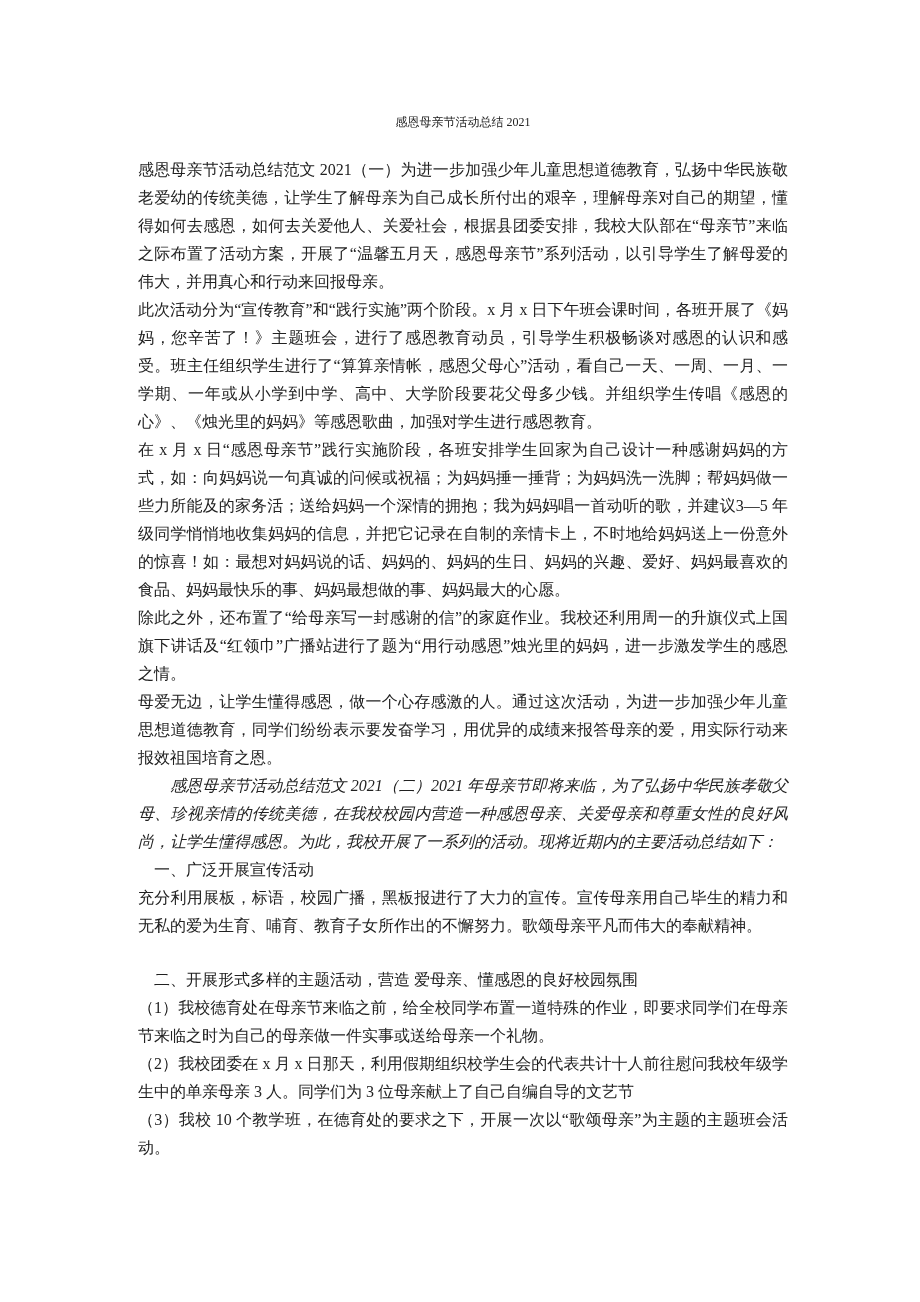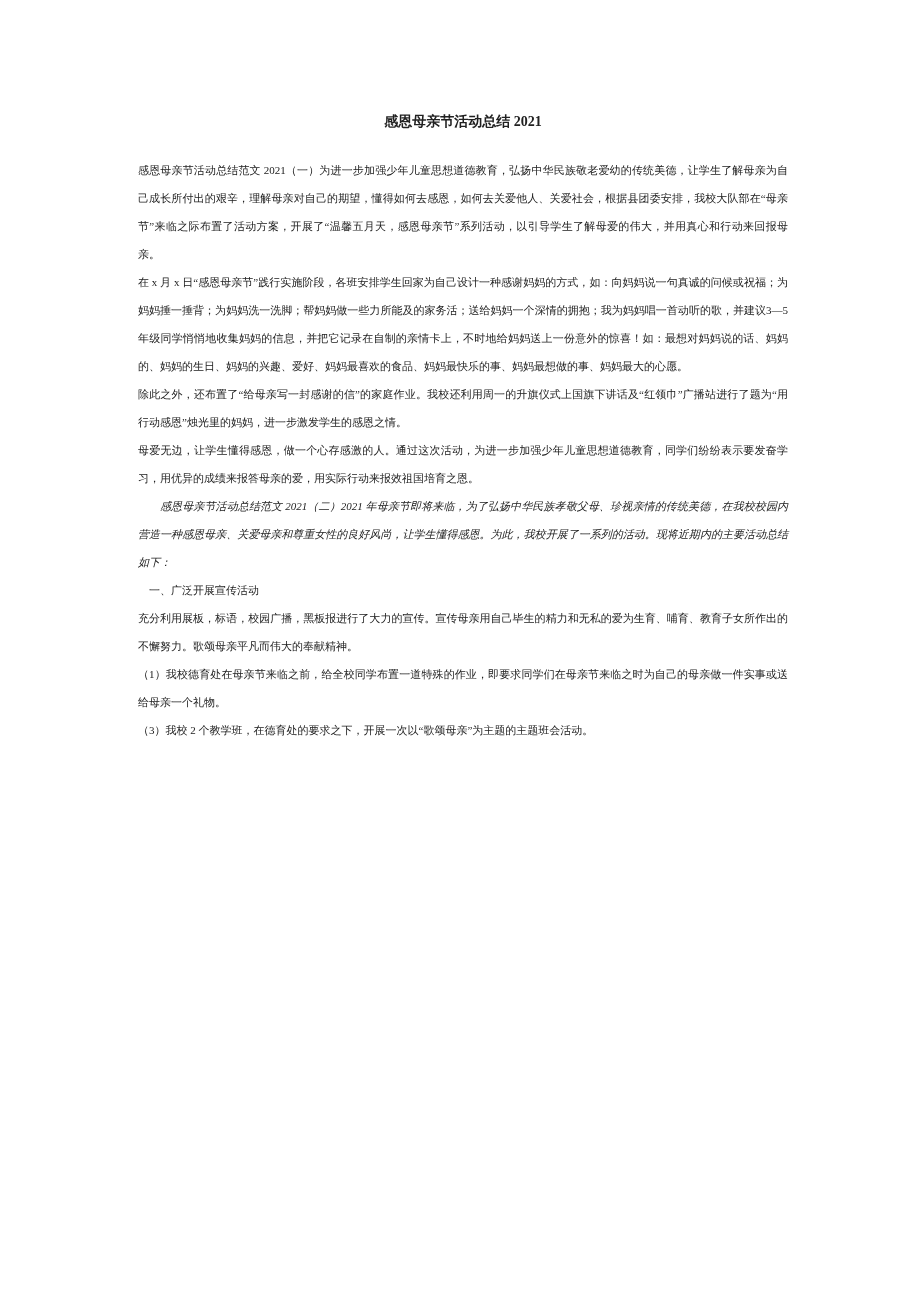--- a/index.html
+++ b/index.html
@@ -15,56 +15,59 @@
   }
   .page {
     box-sizing: border-box;
     width: 920px;
     height: 1302px;
     padding: 106px 132px 0 138px;
     background: #ffffff;
     color: #212121;
   }
   .doc-title {
-    font-size: 14px;
-    font-weight: bold;
+    font-size: 12px;
+    font-weight: normal;
     text-align: center;
     line-height: 32px;
     margin: 0 0 18px 0;
   }
   .para {
-    font-size: 11px;
+    font-size: 16px;
     line-height: 28px;
     margin: 0;
     text-align: justify;
     word-break: break-all;
   }
   .indent-2 { text-indent: 2em; font-style: italic; }
   .indent-1 { text-indent: 1em; }
   .gap-above { margin-top: 26px; }
 </style>
 </head>
 <body>
 
 <div class="page">
   <h1 class="doc-title">感恩母亲节活动总结 2021</h1>
 
   <p class="para">感恩母亲节活动总结范文 2021（一）为进一步加强少年儿童思想道德教育，弘扬中华民族敬老爱幼的传统美德，让学生了解母亲为自己成长所付出的艰辛，理解母亲对自己的期望，懂得如何去感恩，如何去关爱他人、关爱社会，根据县团委安排，我校大队部在“母亲节”来临之际布置了活动方案，开展了“温馨五月天，感恩母亲节”系列活动，以引导学生了解母爱的伟大，并用真心和行动来回报母亲。</p>
 
+  <p class="para">此次活动分为“宣传教育”和“践行实施”两个阶段。x 月 x 日下午班会课时间，各班开展了《妈妈，您辛苦了！》主题班会，进行了感恩教育动员，引导学生积极畅谈对感恩的认识和感受。班主任组织学生进行了“算算亲情帐，感恩父母心”活动，看自己一天、一周、一月、一学期、一年或从小学到中学、高中、大学阶段要花父母多少钱。并组织学生传唱《感恩的心》、《烛光里的妈妈》等感恩歌曲，加强对学生进行感恩教育。</p>
 
   <p class="para">在 x 月 x 日“感恩母亲节”践行实施阶段，各班安排学生回家为自己设计一种感谢妈妈的方式，如：向妈妈说一句真诚的问候或祝福；为妈妈捶一捶背；为妈妈洗一洗脚；帮妈妈做一些力所能及的家务活；送给妈妈一个深情的拥抱；我为妈妈唱一首动听的歌，并建议3—5 年级同学悄悄地收集妈妈的信息，并把它记录在自制的亲情卡上，不时地给妈妈送上一份意外的惊喜！如：最想对妈妈说的话、妈妈的、妈妈的生日、妈妈的兴趣、爱好、妈妈最喜欢的食品、妈妈最快乐的事、妈妈最想做的事、妈妈最大的心愿。</p>
 
   <p class="para">除此之外，还布置了“给母亲写一封感谢的信”的家庭作业。我校还利用周一的升旗仪式上国旗下讲话及“红领巾”广播站进行了题为“用行动感恩”烛光里的妈妈，进一步激发学生的感恩之情。</p>
 
   <p class="para">母爱无边，让学生懂得感恩，做一个心存感激的人。通过这次活动，为进一步加强少年儿童思想道德教育，同学们纷纷表示要发奋学习，用优异的成绩来报答母亲的爱，用实际行动来报效祖国培育之恩。</p>
 
   <p class="para indent-2">感恩母亲节活动总结范文 2021（二）2021 年母亲节即将来临，为了弘扬中华民族孝敬父母、珍视亲情的传统美德，在我校校园内营造一种感恩母亲、关爱母亲和尊重女性的良好风尚，让学生懂得感恩。为此，我校开展了一系列的活动。现将近期内的主要活动总结如下：</p>
 
   <p class="para indent-1">一、广泛开展宣传活动</p>
 
   <p class="para">充分利用展板，标语，校园广播，黑板报进行了大力的宣传。宣传母亲用自己毕生的精力和无私的爱为生育、哺育、教育子女所作出的不懈努力。歌颂母亲平凡而伟大的奉献精神。</p>
 
+  <p class="para indent-1 gap-above">二、开展形式多样的主题活动，营造 爱母亲、懂感恩的良好校园氛围</p>
 
   <p class="para">（1）我校德育处在母亲节来临之前，给全校同学布置一道特殊的作业，即要求同学们在母亲节来临之时为自己的母亲做一件实事或送给母亲一个礼物。</p>
 
+  <p class="para">（2）我校团委在 x 月 x 日那天，利用假期组织校学生会的代表共计十人前往慰问我校年级学生中的单亲母亲 3 人。同学们为 3 位母亲献上了自己自编自导的文艺节</p>
 
-  <p class="para">（3）我校 2 个教学班，在德育处的要求之下，开展一次以“歌颂母亲”为主题的主题班会活动。</p>
+  <p class="para">（3）我校 10 个教学班，在德育处的要求之下，开展一次以“歌颂母亲”为主题的主题班会活动。</p>
 </div>
 
 </body></html>

